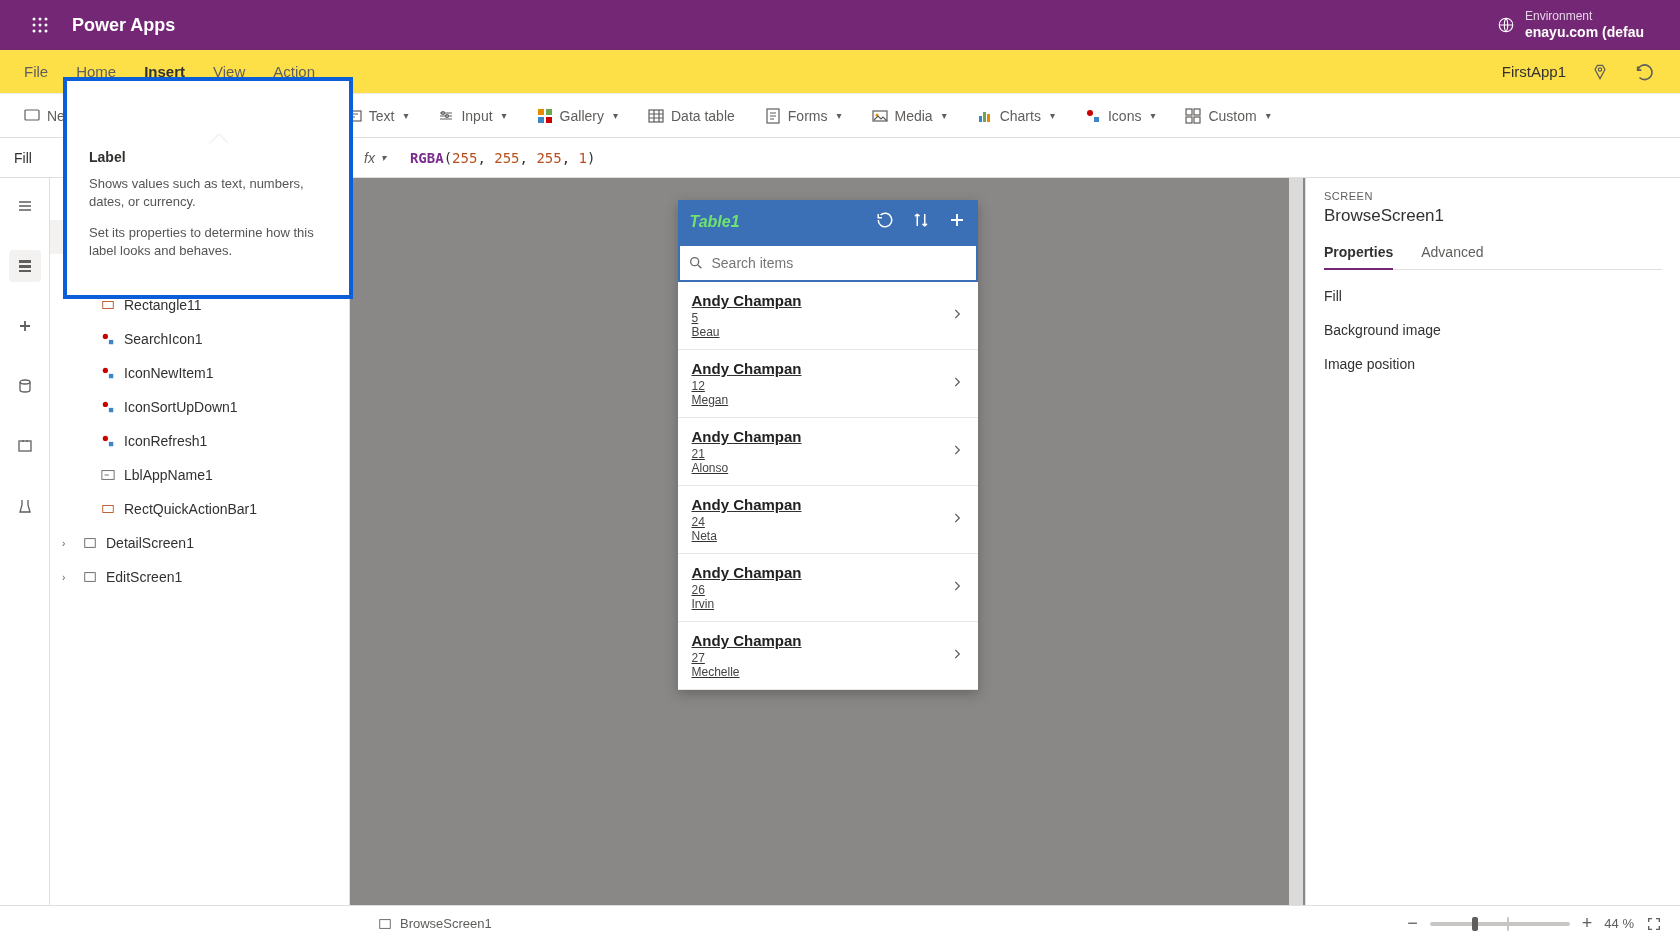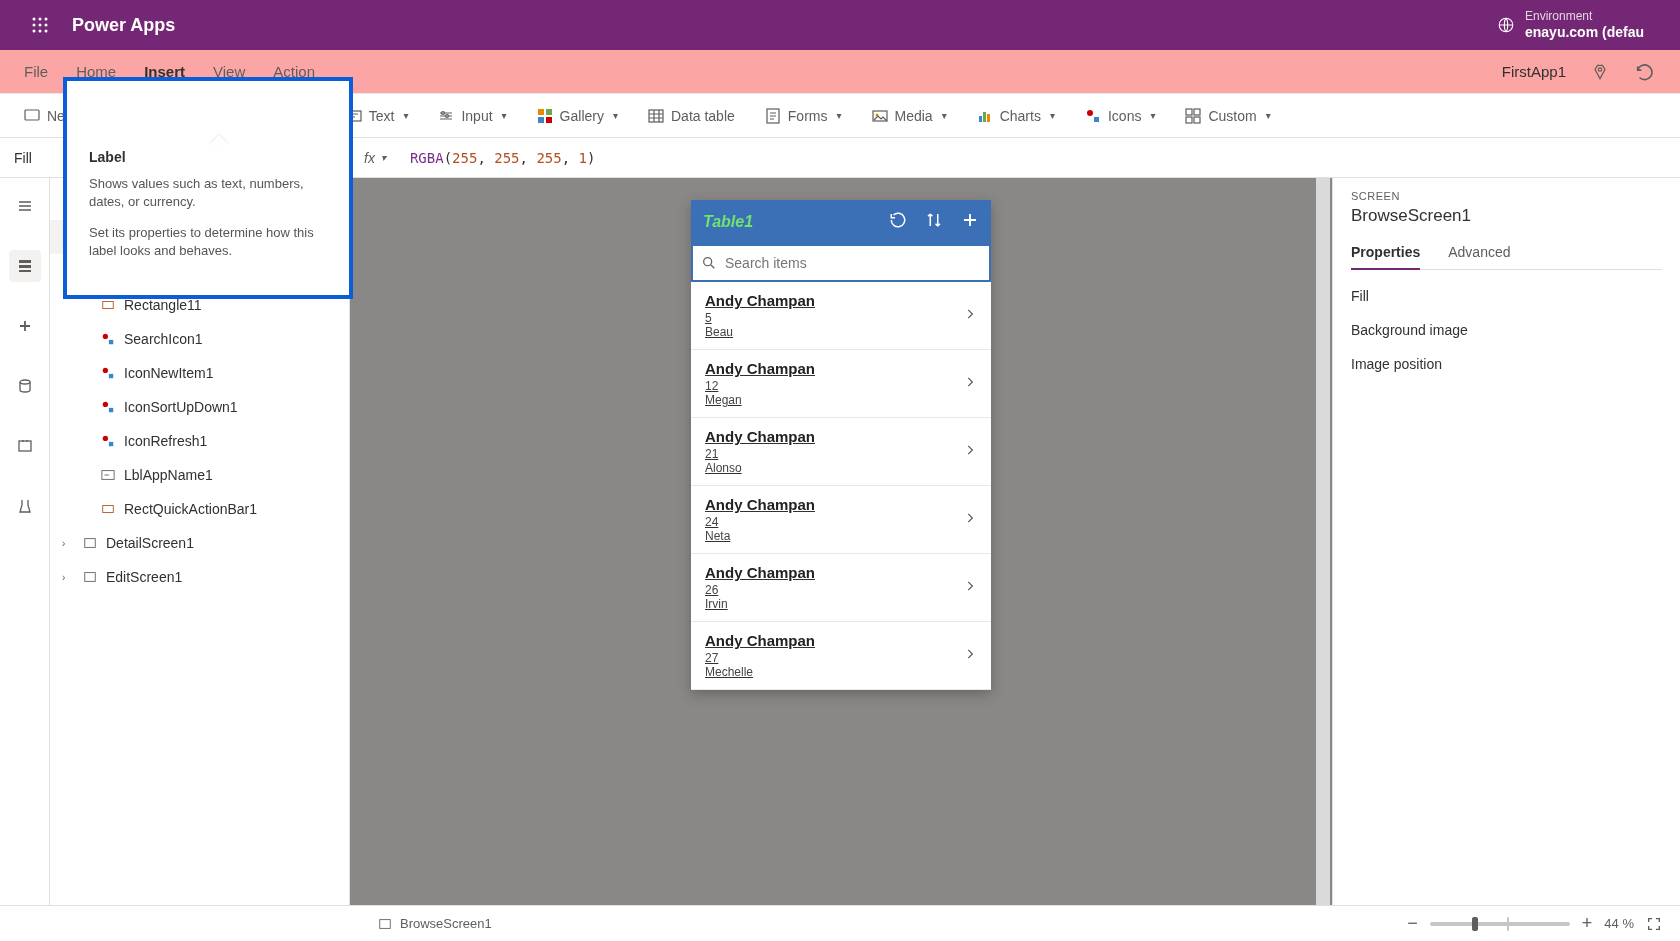--- a/index.html
+++ b/index.html
@@ -29,21 +29,21 @@
     }
     .brand { font-size: 18px; font-weight: 600; margin-left: 8px; }
     .top-header-right { margin-left: auto; display: flex; align-items: flex-end; gap: 20px; padding-right: 20px; }
     .env-block { display: flex; align-items: center; gap: 10px; }
     .env-text { font-size: 12px; line-height: 1.2; }
     .env-label { opacity: 0.8; }
     .env-name { font-weight: 600; font-size: 14px; }
 
     
     .menubar {
-      background: #fca5a5;
+      background: #fde047;
       height: 44px;
       display: flex;
       align-items: center;
       padding: 0 24px;
       border-bottom: 1px solid #edebe9;
       gap: 28px;
       position: relative;
     }
     .menubar .mitem { cursor: pointer; font-size: 15px; color: #605e5c; }
     .menubar .mitem.active { color: #323130; font-weight: 600; border-bottom: 2px solid #742774; padding-bottom: 8px; margin-bottom: -10px; }
@@ -76,21 +76,21 @@
       width: 350px;
       padding: 0 14px;
       height: 100%;
       display: flex;
       align-items: center;
       border-right: 1px solid #e1dfdd;
       font-size: 14px;
     }
     .fx-label { padding: 0 14px; font-style: italic; color: #605e5c; display: flex; align-items: center; gap: 4px; }
     .fx-value { font-family: Consolas, monospace; font-size: 14px; padding-left: 10px; }
-    .fx-fn { color: #7a2e8d; }
+    .fx-fn { color: #7a2e8d; font-weight: bold; }
     .fx-paren { color: #323130; }
     .fx-num { color: #b64f1e; }
 
     
     .main-row {
       display: flex;
       height: calc(100% - 50px - 44px - 44px - 40px - 36px);
       background: #f3f2f1;
     }
 
@@ -169,21 +169,21 @@
       text-decoration: underline;
     }
     .list-item .txts { flex: 1; }
     .list-item .ln1 { font-size: 15px; font-weight: 600; color: #222; }
     .list-item .ln2 { font-size: 12px; color: #444; margin-top: 2px; }
     .list-item .ln3 { font-size: 12px; color: #444; }
     .list-item .arrow { color: #555; font-size: 18px; }
 
     
     .right-pane {
-      width: 348px;
+      width: 375px;
       background: white;
       border-left: 1px solid #e1dfdd;
       padding: 12px 18px;
     }
     .rp-label { font-size: 11px; color: #605e5c; text-transform: uppercase; letter-spacing: 0.5px; }
     .rp-title { font-size: 17px; margin-top: 4px; }
     .rp-tabs { display: flex; gap: 28px; margin-top: 18px; border-bottom: 1px solid #e1dfdd; }
     .rp-tab { padding-bottom: 8px; font-size: 14px; cursor: pointer; color: #605e5c; }
     .rp-tab.active { color: #323130; font-weight: 600; border-bottom: 2px solid #742774; margin-bottom: -1px; }
     .rp-field { margin-top: 18px; font-size: 14px; color: #323130; }

